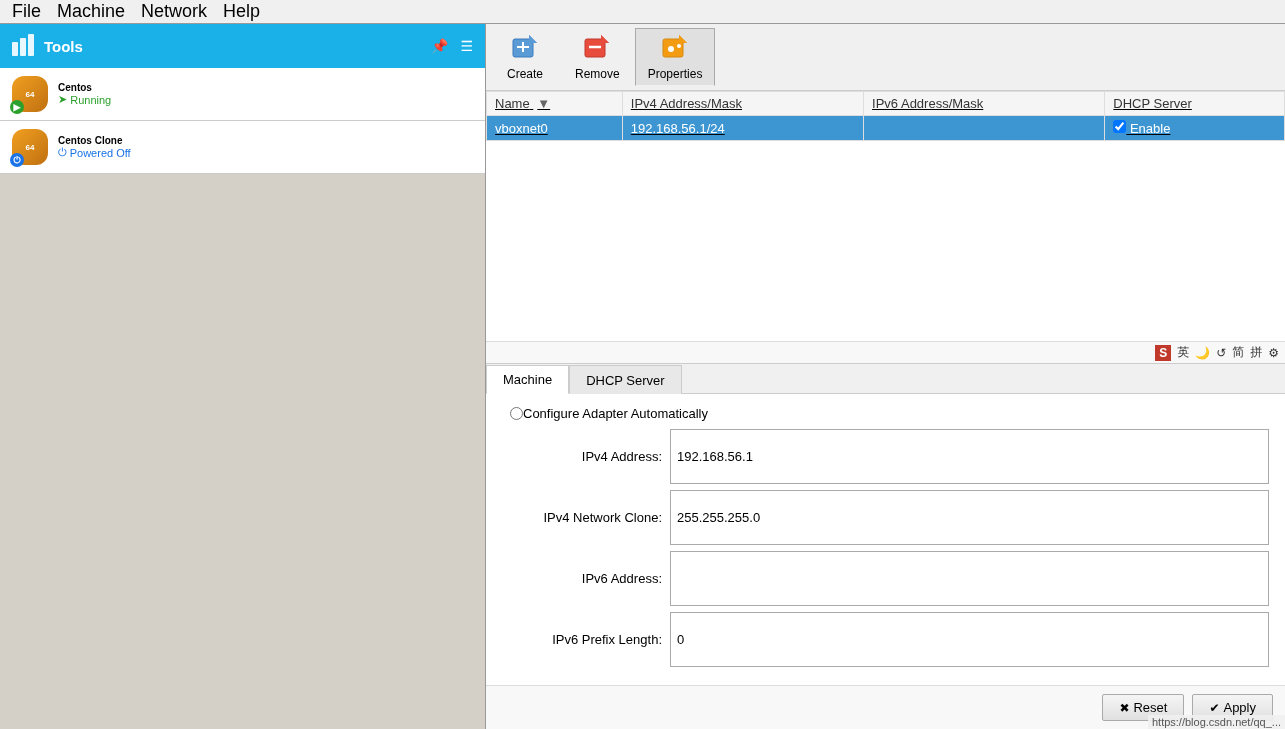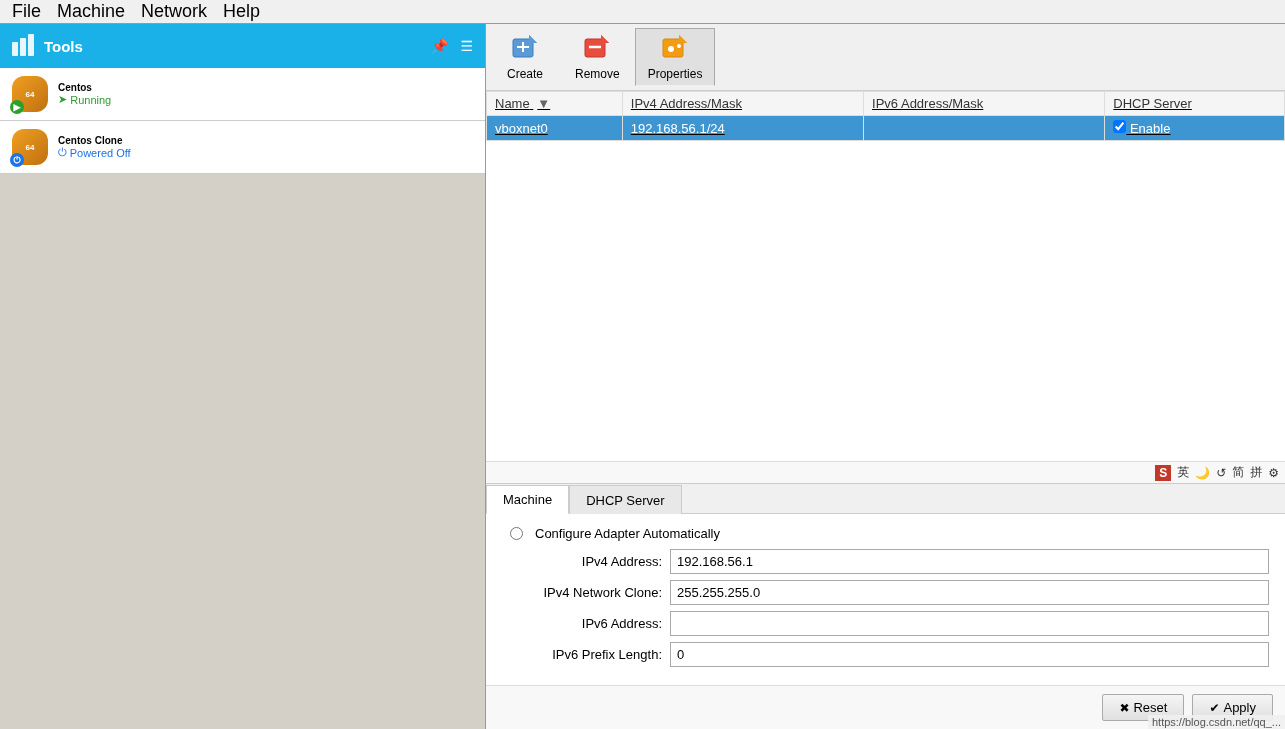--- a/index.html
+++ b/index.html
@@ -211,41 +211,41 @@
       z-index: 1;
     }
 
     
     .config-form {
       padding: 12px 16px;
     }
     .radio-row {
       display: flex;
       align-items: center;
-      gap: 12px;
+      gap: 0;
       margin-bottom: 8px;
       padding-left: 8px;
     }
     .radio-row input[type="radio"] { cursor: pointer; }
     .form-row {
       display: flex;
       align-items: center;
       margin-bottom: 6px;
       gap: 8px;
     }
     .form-label {
       text-align: right;
       width: 160px;
       flex-shrink: 0;
       font-size: 13px;
     }
     .form-input {
       flex: 1;
       border: 1px solid #aaa;
-      padding: 4px 6px;
+      padding: 19px 6px;
       font-size: 13px;
       outline: none;
     }
 
     
     .bottom-buttons {
       display: flex;
       justify-content: flex-end;
       padding: 8px 12px;
       gap: 8px;

